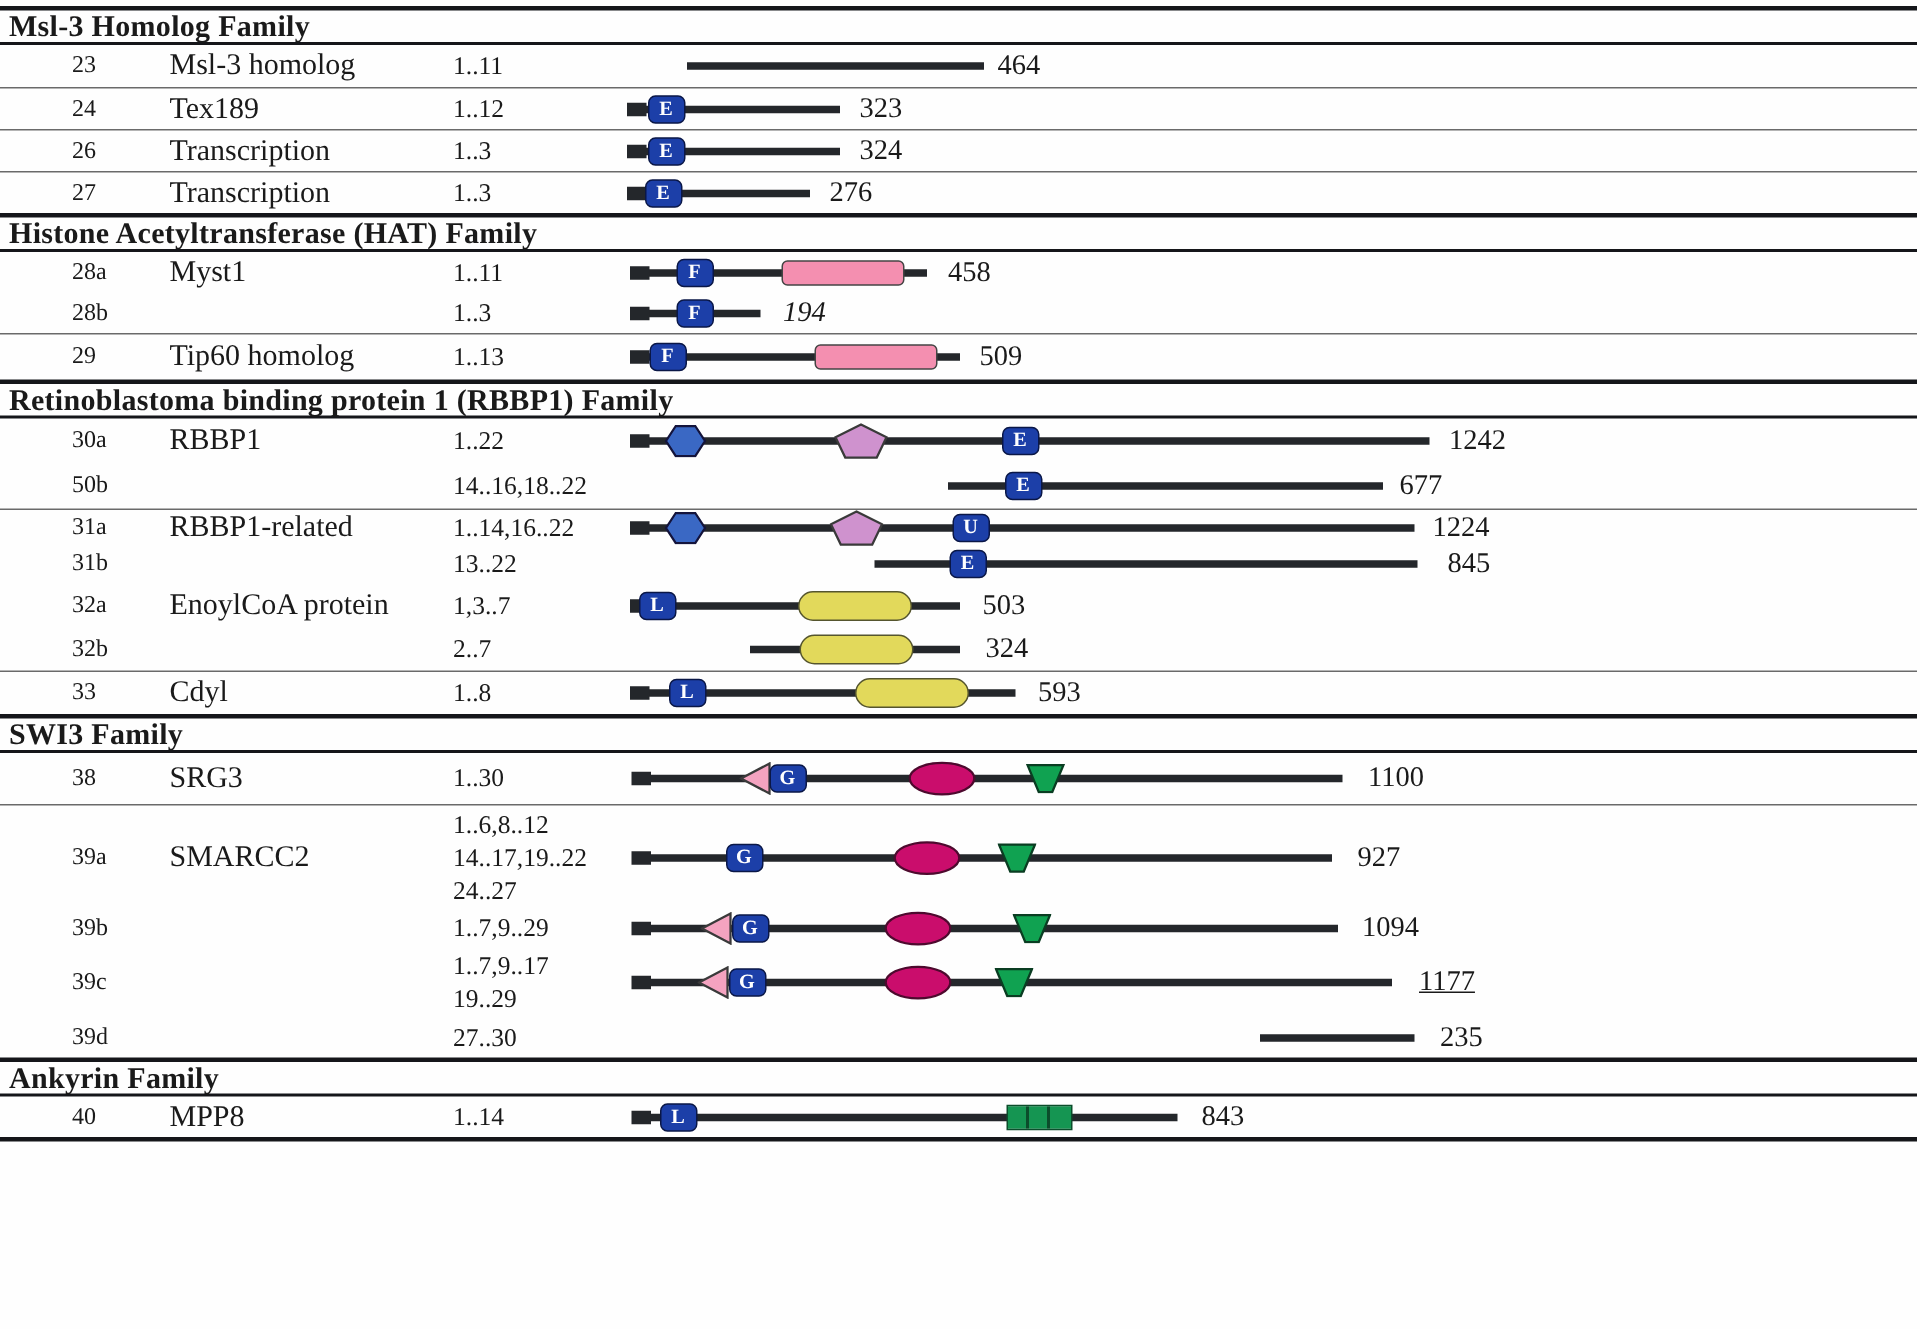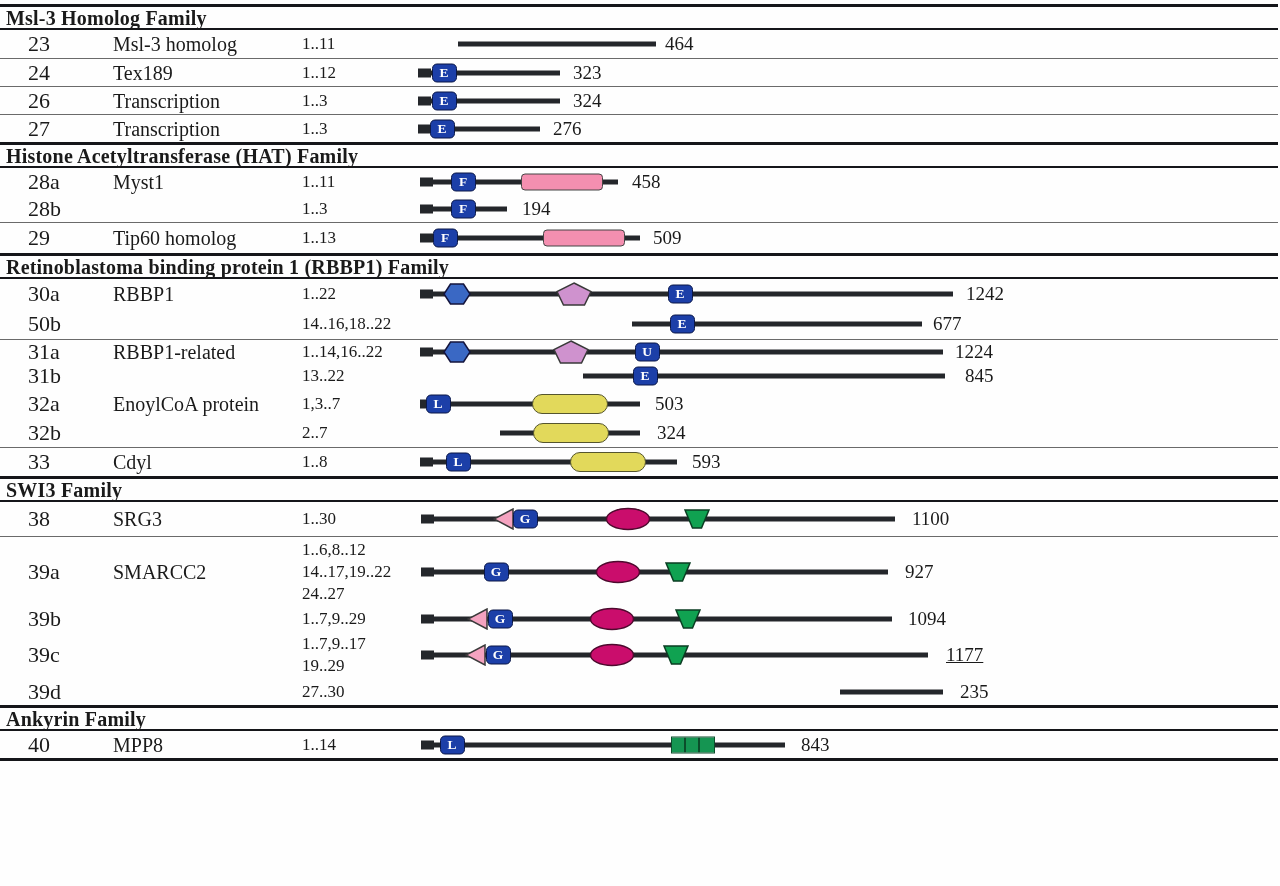--- a/index.html
+++ b/index.html
@@ -31,21 +31,21 @@
   .row{
     box-sizing:border-box;
     position:relative;
     width:100%;
   }
   .row.sep{border-bottom:1px solid #6a6a6a;}
   .cell{
     position:absolute;top:50%;transform:translateY(-50%);
     white-space:nowrap;
   }
-  .row-id{left:28px;font-size:22px;}
+  .row-id{left:48px;font-size:16px;}
   .protein-name{left:113px;font-size:20px;}
   .regions{
     position:absolute;left:302px;top:50%;transform:translateY(-50%);
     font-size:17px;line-height:22px;white-space:nowrap;
   }
   .bar{
     position:absolute;top:50%;transform:translateY(-50%);
     height:5px;z-index:1;
   }
   .lead-dash{
@@ -144,21 +144,21 @@
         <div class="len" style="left: 632px;">458</div>
       </div>
       <div class="row sep" style="height: 27px;">
         <div class="cell row-id">28b</div>
         <div class="regions">
           <div class="region-line">1..3</div>
         </div>
         <div class="bar" style="left: 422px; width: 85px; background: rgb(36, 39, 43);"></div>
         <div class="lead-dash" style="left: 420px; background: rgb(36, 39, 43);"></div>
         <div class="shape letterbox" style="background: rgb(28, 63, 168); border: 1.5px solid rgb(10, 23, 71); color: rgb(255, 255, 255); left: 450.5px;">F</div>
-        <div class="len" style="left: 522px;">194</div>
+        <div class="len" style="left: 522px; font-style: italic;">194</div>
       </div>
       <div class="row" style="height: 30px;">
         <div class="cell row-id">29</div>
         <div class="cell protein-name">Tip60 homolog</div>
         <div class="regions">
           <div class="region-line">1..13</div>
         </div>
         <div class="bar" style="left: 422px; width: 218px; background: rgb(36, 39, 43);"></div>
         <div class="lead-dash" style="left: 420px; background: rgb(36, 39, 43);"></div>
         <div class="shape letterbox" style="background: rgb(28, 63, 168); border: 1.5px solid rgb(10, 23, 71); color: rgb(255, 255, 255); left: 432.5px;">F</div>

